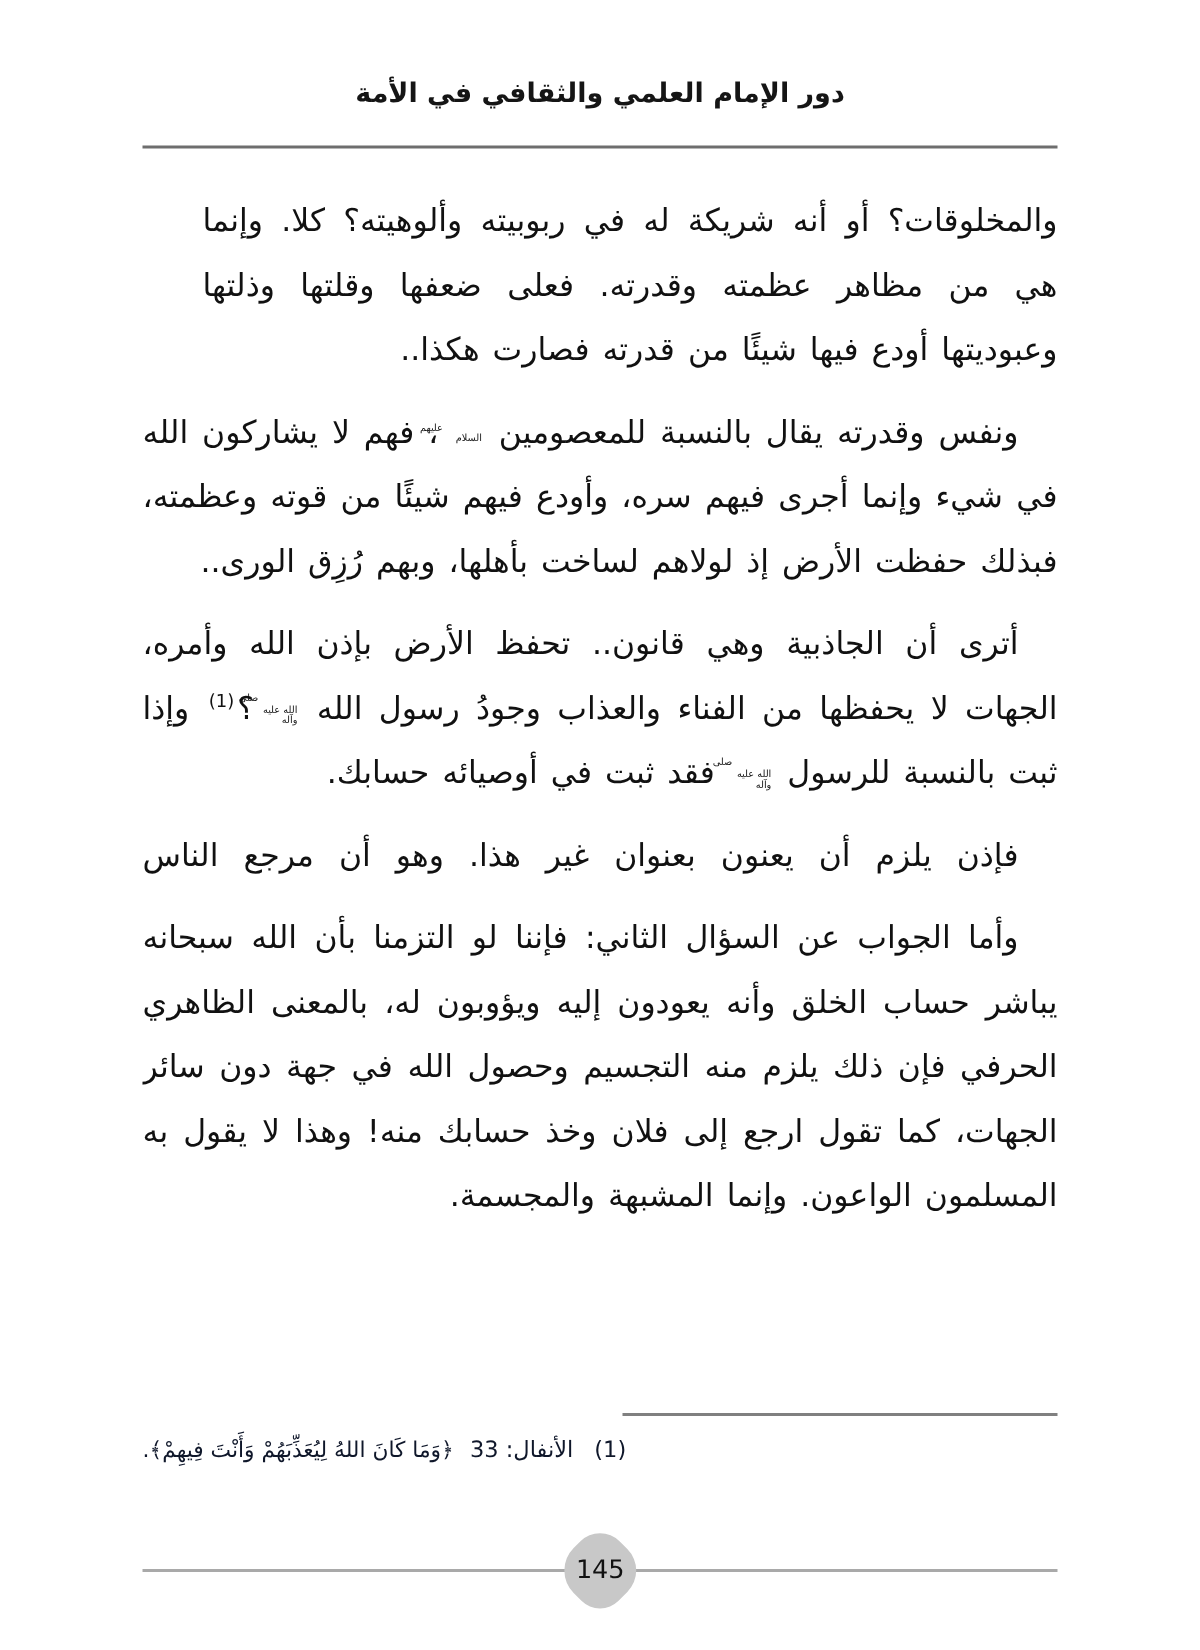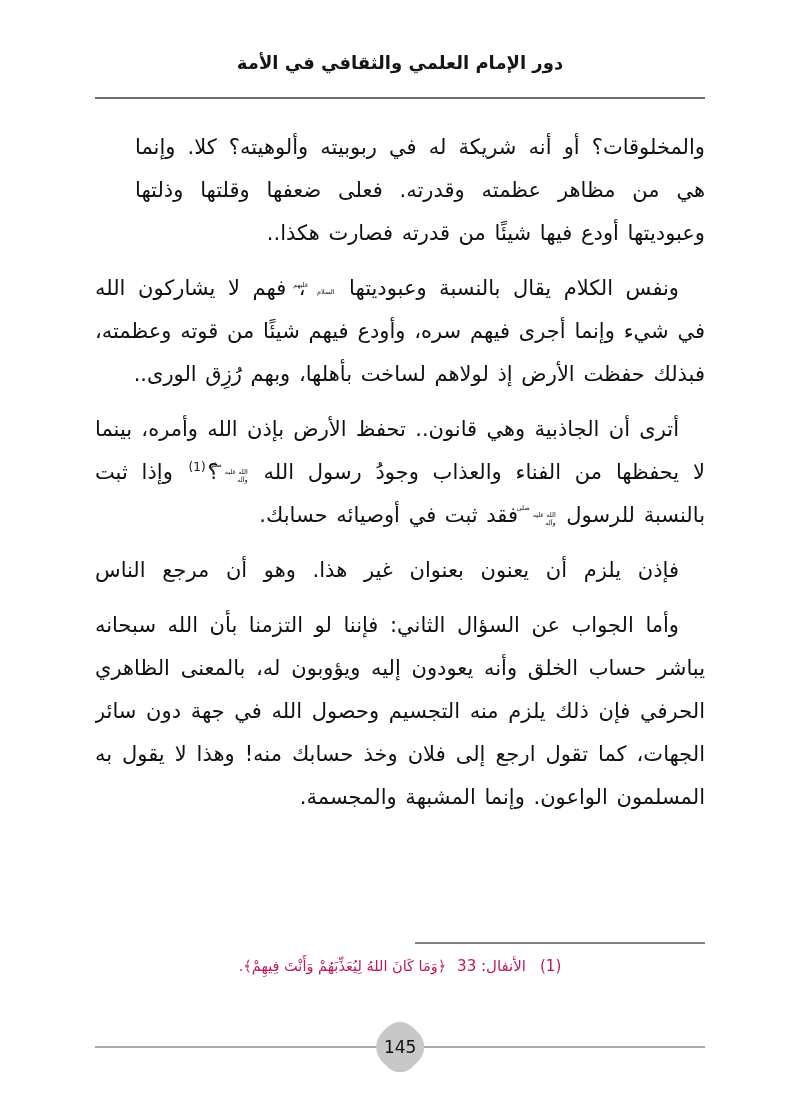--- a/index.html
+++ b/index.html
@@ -68,24 +68,24 @@
   .fn-rule {
     position: absolute;
     top: 942px; right: 95px;
     width: 290px;
     border-top: 2px solid #808080;
   }
   .footnote {
     position: absolute;
     top: 951px; right: 95px; left: 95px;
     direction: rtl;
-    text-align: center;
+    text-align: left;
     font-size: 15px;
     line-height: 30px;
-    color: #be185d;
+    color: #0f172a;
   }
   .fn-marker { margin-left: 14px; }
   .fn-source { margin-left: 6px; }
   .quran { font-size: 14.5px; }
 
   
   .footer-rule {
     position: absolute;
     top: 1046px; left: 95px; right: 95px;
     height: 2px;
@@ -110,23 +110,23 @@
 <body>
 
 <div class="page">
 
   <div class="running-head">دور الإمام العلمي والثقافي في الأمة</div>
   <div class="header-rule"></div>
 
   <div class="body-text">
     <p class="para no-indent">والمخلوقات؟ أو أنه شريكة له في ربوبيته وألوهيته؟ كلا. وإنما هي من مظاهر عظمته وقدرته. فعلى ضعفها وقلتها وذلتها وعبوديتها أودع فيها شيئًا من قدرته فصارت هكذا..</p>
 
-    <p class="para"><span>ونفس الكلام يقال بالنسبة وعبوديتها </span><span class="honorific">عليهم السلام</span><span>، فهم لا يشاركون الله في شيء وإنما أجرى فيهم سره، وأودع فيهم شيئًا من قوته وعظمته، فبذلك حفظت الأرض إذ لولاهم لساخت بأهلها، وبهم رُزِق الورى..</span></p>
+    <p class="para"><span>ونفس وقدرته يقال بالنسبة للمعصومين </span><span class="honorific">عليهم السلام</span><span>، فهم لا يشاركون الله في شيء وإنما أجرى فيهم سره، وأودع فيهم شيئًا من قوته وعظمته، فبذلك حفظت الأرض إذ لولاهم لساخت بأهلها، وبهم رُزِق الورى..</span></p>
 
-    <p class="para"><span>أترى أن الجاذبية وهي قانون.. تحفظ الأرض بإذن الله وأمره، بينما لا يحفظها من الفناء والعذاب وجودُ رسول الله </span><span class="honorific">صلى الله عليه وآله</span><span>؟</span><sup class="fn-ref">(1)</sup><span> وإذا ثبت بالنسبة للرسول </span><span class="honorific">صلى الله عليه وآله</span><span> فقد ثبت في أوصيائه حسابك.</span></p>
+    <p class="para"><span>أترى أن الجاذبية وهي قانون.. تحفظ الأرض بإذن الله وأمره، الجهات لا يحفظها من الفناء والعذاب وجودُ رسول الله </span><span class="honorific">صلى الله عليه وآله</span><span>؟</span><sup class="fn-ref">(1)</sup><span> وإذا ثبت بالنسبة للرسول </span><span class="honorific">صلى الله عليه وآله</span><span> فقد ثبت في أوصيائه حسابك.</span></p>
 
     <p class="para continues">فإذن يلزم أن يعنون بعنوان غير هذا. وهو أن مرجع الناس</p>
 
     <p class="para">وأما الجواب عن السؤال الثاني: فإننا لو التزمنا بأن الله سبحانه يباشر حساب الخلق وأنه يعودون إليه ويؤوبون له، بالمعنى الظاهري الحرفي فإن ذلك يلزم منه التجسيم وحصول الله في جهة دون سائر الجهات، كما تقول ارجع إلى فلان وخذ حسابك منه! وهذا لا يقول به المسلمون الواعون. وإنما المشبهة والمجسمة.</p>
   </div>
 
   <div class="fn-rule"></div>
   <div class="footnote"><span class="fn-marker">(1)</span><span class="fn-source">الأنفال: 33</span> <span class="quran">﴿وَمَا كَانَ اللهُ لِيُعَذِّبَهُمْ وَأَنْتَ فِيهِمْ﴾.</span></div>
 
   <div class="footer-rule"></div>

